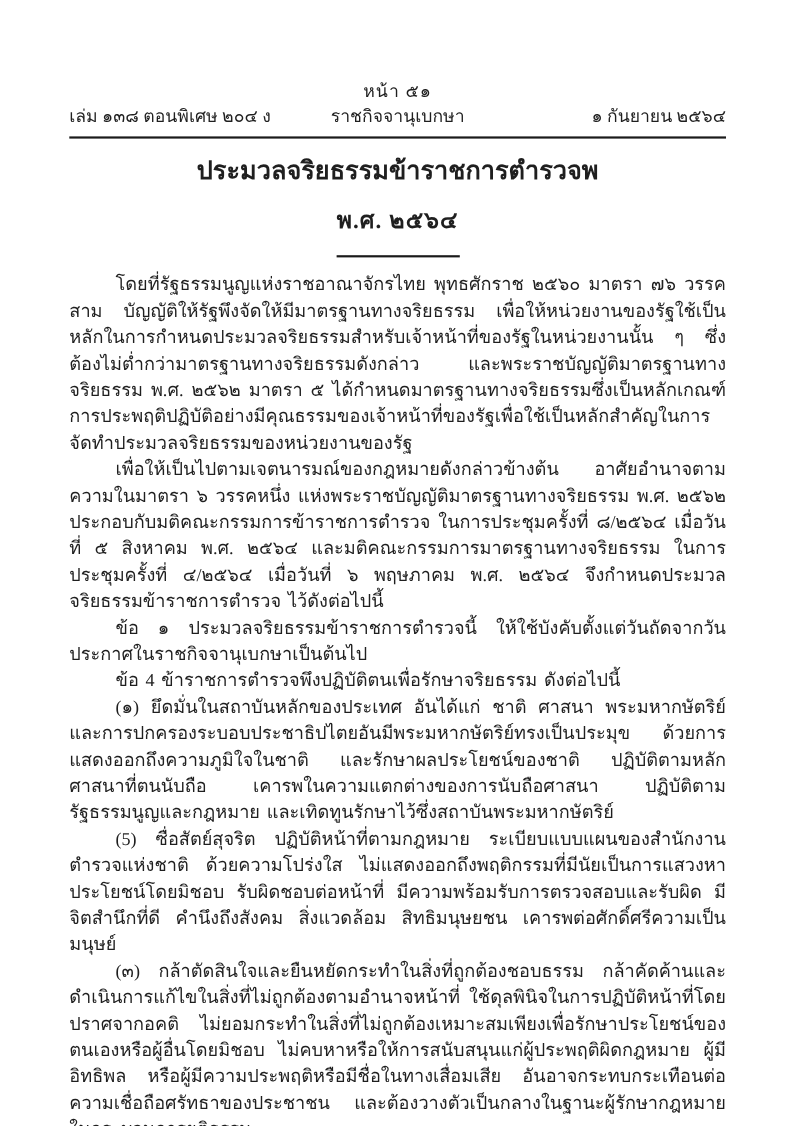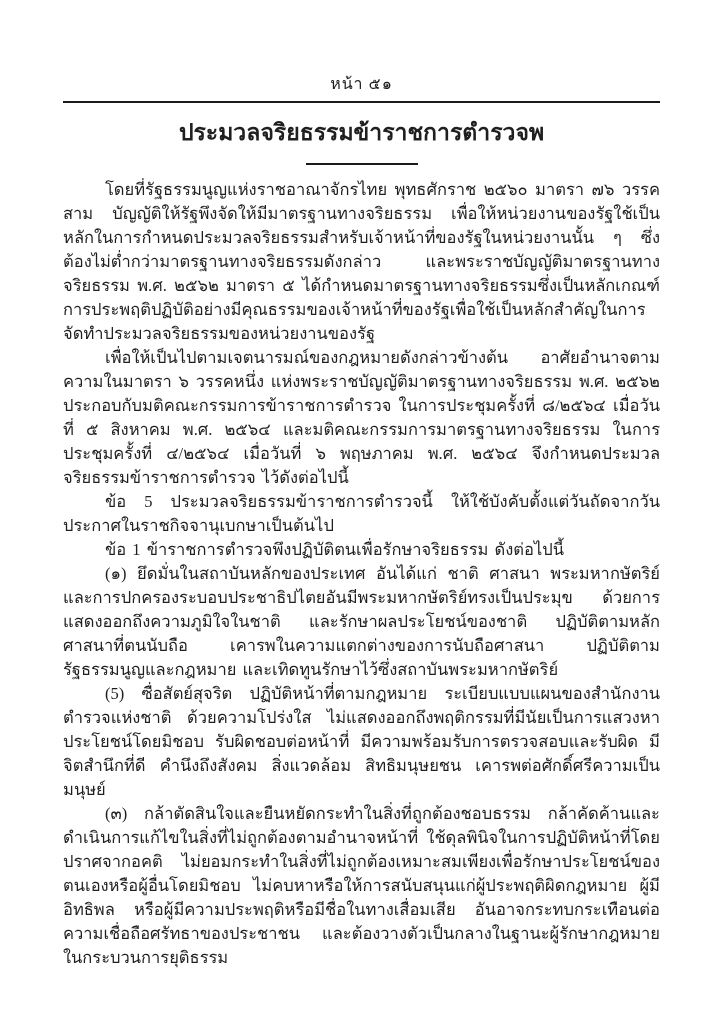--- a/index.html
+++ b/index.html
@@ -85,30 +85,36 @@
   }
 </style>
 </head>
 <body>
 
 <div class="page">
   <div class="content">
 
     <header>
       <div class="page-num">หน้า ๕๑</div>
+      <div class="header-row">
+        <span class="left">เล่ม ๑๓๘ ตอนพิเศษ ๒๐๔ ง</span>
+        <span class="mid">ราชกิจจานุเบกษา</span>
+        <span class="right">๑ กันยายน ๒๕๖๔</span>
+      </div>
       <hr class="header-rule">
     </header>
 
     <h1 class="doc-title">ประมวลจริยธรรมข้าราชการตำรวจพ</h1>
+    <h2 class="doc-subtitle">พ.ศ. ๒๕๖๔</h2>
     <hr class="title-divider">
 
     <section class="body-text">
       <p>โดยที่รัฐธรรมนูญแห่งราชอาณาจักรไทย พุทธศักราช ๒๕๖๐ มาตรา ๗๖ วรรคสาม บัญญัติให้รัฐพึงจัดให้มีมาตรฐานทางจริยธรรม เพื่อให้หน่วยงานของรัฐใช้เป็นหลักในการกำหนดประมวลจริยธรรมสำหรับเจ้าหน้าที่ของรัฐในหน่วยงานนั้น ๆ ซึ่งต้องไม่ต่ำกว่ามาตรฐานทางจริยธรรมดังกล่าว และพระราชบัญญัติมาตรฐานทางจริยธรรม พ.ศ. ๒๕๖๒ มาตรา ๕ ได้กำหนดมาตรฐานทางจริยธรรมซึ่งเป็นหลักเกณฑ์การประพฤติปฏิบัติอย่างมีคุณธรรมของเจ้าหน้าที่ของรัฐเพื่อใช้เป็นหลักสำคัญในการจัดทำประมวลจริยธรรมของหน่วยงานของรัฐ</p>
       <p>เพื่อให้เป็นไปตามเจตนารมณ์ของกฎหมายดังกล่าวข้างต้น อาศัยอำนาจตามความในมาตรา ๖ วรรคหนึ่ง แห่งพระราชบัญญัติมาตรฐานทางจริยธรรม พ.ศ. ๒๕๖๒ ประกอบกับมติคณะกรรมการข้าราชการตำรวจ ในการประชุมครั้งที่ ๘/๒๕๖๔ เมื่อวันที่ ๕ สิงหาคม พ.ศ. ๒๕๖๔ และมติคณะกรรมการมาตรฐานทางจริยธรรม ในการประชุมครั้งที่ ๔/๒๕๖๔ เมื่อวันที่ ๖ พฤษภาคม พ.ศ. ๒๕๖๔ จึงกำหนดประมวลจริยธรรมข้าราชการตำรวจ ไว้ดังต่อไปนี้</p>
-      <p>ข้อ 5 ประมวลจริยธรรมข้าราชการตำรวจนี้ ให้ใช้บังคับตั้งแต่วันถัดจากวันประกาศในราชกิจจานุเบกษาเป็นต้นไป</p>
-      <p>ข้อ 1 ข้าราชการตำรวจพึงปฏิบัติตนเพื่อรักษาจริยธรรม ดังต่อไปนี้</p>
+      <p>ข้อ ๑ ประมวลจริยธรรมข้าราชการตำรวจนี้ ให้ใช้บังคับตั้งแต่วันถัดจากวันประกาศในราชกิจจานุเบกษาเป็นต้นไป</p>
+      <p>ข้อ 4 ข้าราชการตำรวจพึงปฏิบัติตนเพื่อรักษาจริยธรรม ดังต่อไปนี้</p>
       <p>(๑) ยึดมั่นในสถาบันหลักของประเทศ อันได้แก่ ชาติ ศาสนา พระมหากษัตริย์ และการปกครองระบอบประชาธิปไตยอันมีพระมหากษัตริย์ทรงเป็นประมุข ด้วยการแสดงออกถึงความภูมิใจในชาติ และรักษาผลประโยชน์ของชาติ ปฏิบัติตามหลักศาสนาที่ตนนับถือ เคารพในความแตกต่างของการนับถือศาสนา ปฏิบัติตามรัฐธรรมนูญและกฎหมาย และเทิดทูนรักษาไว้ซึ่งสถาบันพระมหากษัตริย์</p>
       <p>(5) ซื่อสัตย์สุจริต ปฏิบัติหน้าที่ตามกฎหมาย ระเบียบแบบแผนของสำนักงานตำรวจแห่งชาติ ด้วยความโปร่งใส ไม่แสดงออกถึงพฤติกรรมที่มีนัยเป็นการแสวงหาประโยชน์โดยมิชอบ รับผิดชอบต่อหน้าที่ มีความพร้อมรับการตรวจสอบและรับผิด มีจิตสำนึกที่ดี คำนึงถึงสังคม สิ่งแวดล้อม สิทธิมนุษยชน เคารพต่อศักดิ์ศรีความเป็นมนุษย์</p>
       <p>(๓) กล้าตัดสินใจและยืนหยัดกระทำในสิ่งที่ถูกต้องชอบธรรม กล้าคัดค้านและดำเนินการแก้ไขในสิ่งที่ไม่ถูกต้องตามอำนาจหน้าที่ ใช้ดุลพินิจในการปฏิบัติหน้าที่โดยปราศจากอคติ ไม่ยอมกระทำในสิ่งที่ไม่ถูกต้องเหมาะสมเพียงเพื่อรักษาประโยชน์ของตนเองหรือผู้อื่นโดยมิชอบ ไม่คบหาหรือให้การสนับสนุนแก่ผู้ประพฤติผิดกฎหมาย ผู้มีอิทธิพล หรือผู้มีความประพฤติหรือมีชื่อในทางเสื่อมเสีย อันอาจกระทบกระเทือนต่อความเชื่อถือศรัทธาของประชาชน และต้องวางตัวเป็นกลางในฐานะผู้รักษากฎหมายในกระบวนการยุติธรรม</p>
     </section>
 
   </div>
 </div>
 
 </body></html>

